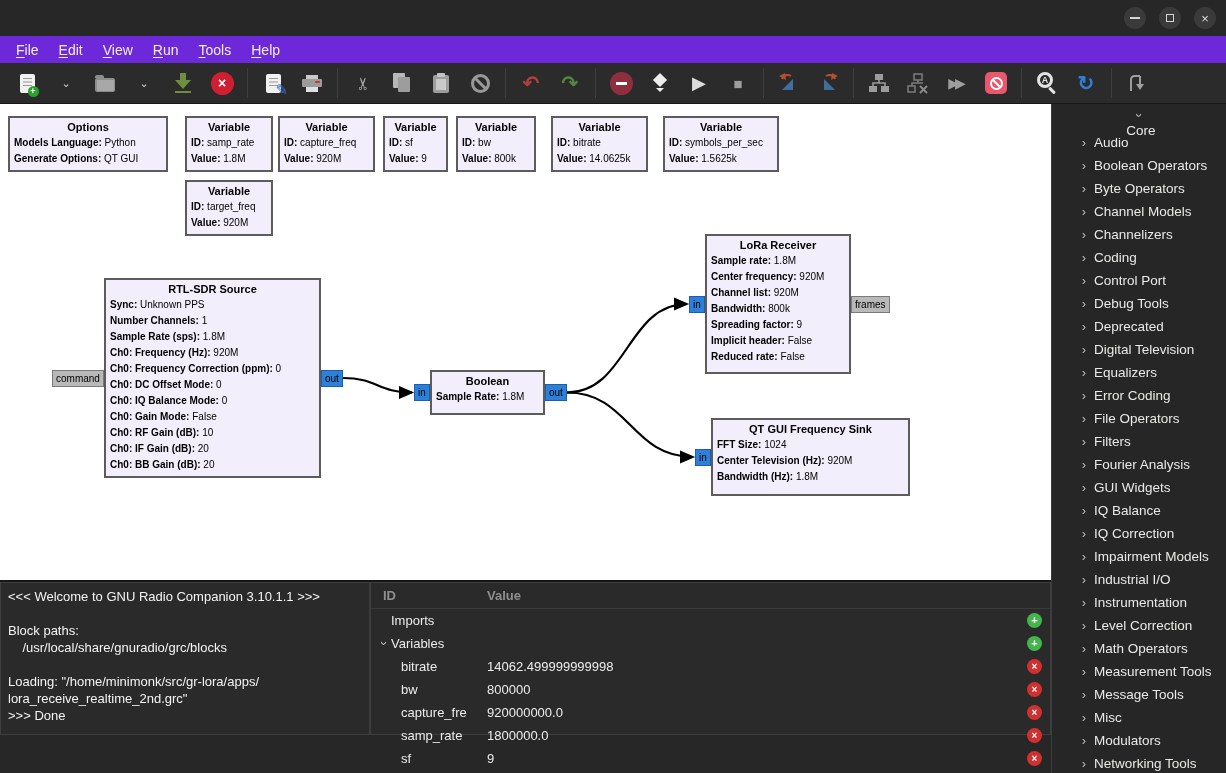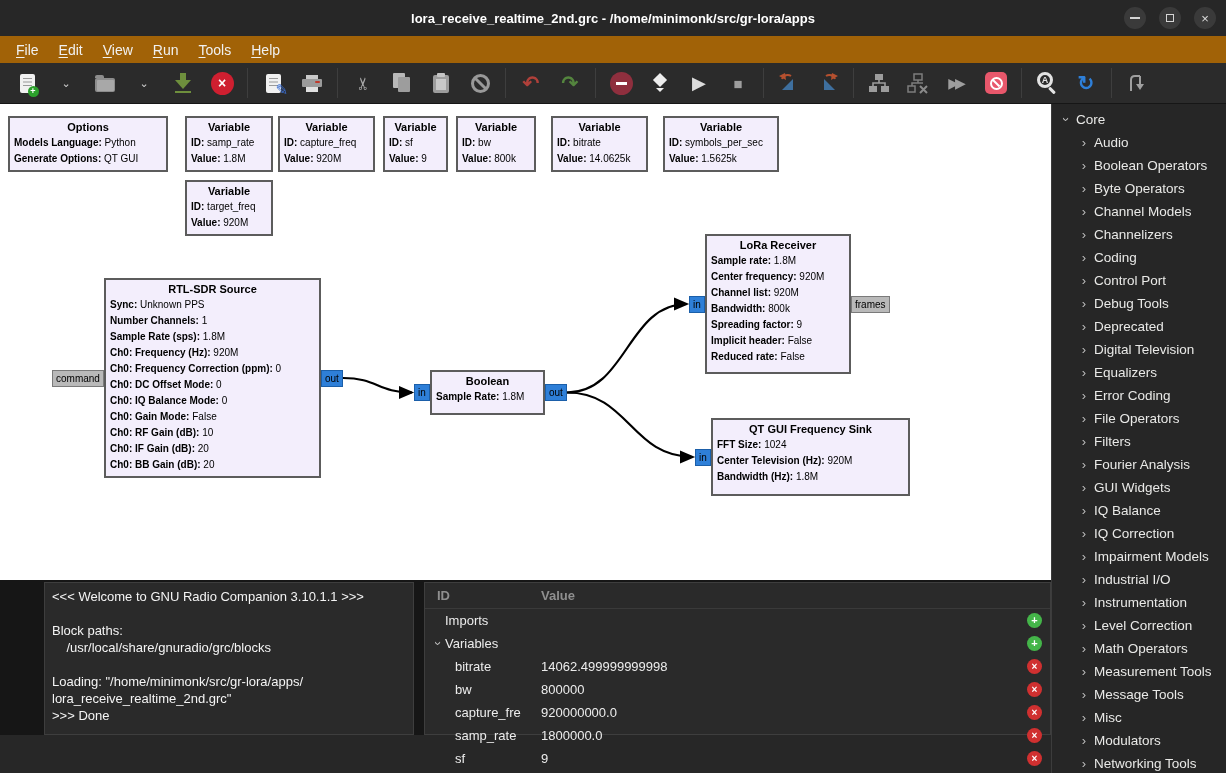--- a/index.html
+++ b/index.html
@@ -13,21 +13,21 @@
   .title { color:#ffffff; font-weight:bold; font-size:13px; }
   .win-controls { position:absolute; right:10px; top:7px; display:flex; gap:13px; }
   .win-btn { width:22px; height:22px; border-radius:50%; background:#3a3a3a; color:#dcdcdc;
              display:flex; align-items:center; justify-content:center; font-size:13px; }
   .min-bar { width:10px; height:2px; background:#d5d5d5; }
   .max-sq { width:8px; height:8px; border:1.4px solid #d5d5d5; position:relative; }
   .max-sq:before { content:""; position:absolute; left:2px; top:-4px; width:8px; height:8px;
                    border:1.4px solid #8f8f8f; z-index:-1; }
 
   
-  .menubar { height:27px; background:#a16207; display:flex; align-items:center;
+  .menubar { height:27px; background:#6d28d9; display:flex; align-items:center;
              padding-left:6px; flex:none; }
   .menu-item { color:#f1f1f1; font-size:14px; padding:2px 10px; }
   .menu-item u { text-underline-offset:2px; }
 
   
   .toolbar { height:41px; background:#2b2b2b; display:flex; align-items:center;
              padding:0 2px; flex:none; border-bottom:1px solid #161616; }
   .tb-group { display:flex; align-items:center; gap:13px; padding:0 12px; height:30px; }
   .tb-group + .tb-group { border-left:1px solid #3e3e3e; }
   .tb-icon { width:26px; height:26px; display:flex; align-items:center; justify-content:center;
@@ -98,21 +98,21 @@
   .block { position:absolute; background:#f3eefc; border:2px solid #5c5c5c; color:#000;
            overflow:hidden; }
   .block-title { font-weight:bold; font-size:11px; text-align:center; padding:2px 4px 0;
                  line-height:15px; white-space:nowrap; }
   .block-param { font-size:10px; line-height:16px; padding:0 4px; white-space:nowrap; }
   .port { position:absolute; font-size:10px; height:17px; line-height:15px; padding:0 3px;
           border:1px solid #444; color:#000; white-space:nowrap; }
   .port.stream { background:#2e7fd8; border-color:#1b5fa9; }
   .port.message { background:#b9b9b9; border-color:#7a7a7a; }
 
-  .bottom { height:155px; display:flex; background:#161616; gap:10px; padding-top:2px; flex:none;padding-left:44px; }
+  .bottom { height:155px; display:flex; background:#161616; gap:0; padding-top:2px; flex:none; }
   .console { width:370px; flex:none; background:#2a2a2a; border:1px solid #3e3e3e;
              color:#f4f4f4; font-size:13px; padding:5px 7px; }
   .console-line { min-height:17px; line-height:17px; white-space:pre; }
 
   .varpanel { flex:1; background:#2a2a2a; border:1px solid #3e3e3e; color:#ececec;
               font-size:13px; position:relative; }
   .vp-header { height:26px; display:flex; align-items:center; color:#8f8f8f; font-weight:bold;
                border-bottom:1px solid #3a3a3a; }
   .vp-col-id { padding-left:12px; width:116px; flex:none; }
   .vp-row { height:23px; display:flex; align-items:center; position:relative; }
@@ -133,21 +133,20 @@
                  display:inline-block; }
   .lib-chevron.expanded { transform:rotate(90deg); }
   .lib-label { padding-left:4px; }
 </style>
 </head>
 <body>
 
 <div class="app">
 
   <div class="titlebar">
-    <div class="title">lora_receive_realtime_2nd.grc - /home/minimonk/src/gr-lora/apps</div>
     <div class="win-controls">
       <div class="win-btn">
           <span class="min-bar"></span>
         </div>
       <div class="win-btn">
           <span class="max-sq"></span>
         </div>
       <div class="win-btn">
           <span>×</span>
         </div>
@@ -453,21 +452,21 @@
             </div>
             <div class="vp-row">
               <div class="vp-id" style="width: 86px; margin-left: 30px;">sf</div>
               <div class="vp-value">9</div>
               <div class="vp-action remove">×</div>
             </div>
           </div>
       </div>
     </div>
     <div class="library" id="library">
-        <div class="lib-item" style="padding-left: 8px;">
+        <div class="lib-item" style=" flex-direction: column;">
           <span class="lib-chevron expanded">›</span>
           <span class="lib-label">Core</span>
         </div>
         <div class="lib-item" style="padding-left: 26px;">
           <span class="lib-chevron">›</span>
           <span class="lib-label">Audio</span>
         </div>
         <div class="lib-item" style="padding-left: 26px;">
           <span class="lib-chevron">›</span>
           <span class="lib-label">Boolean Operators</span>

